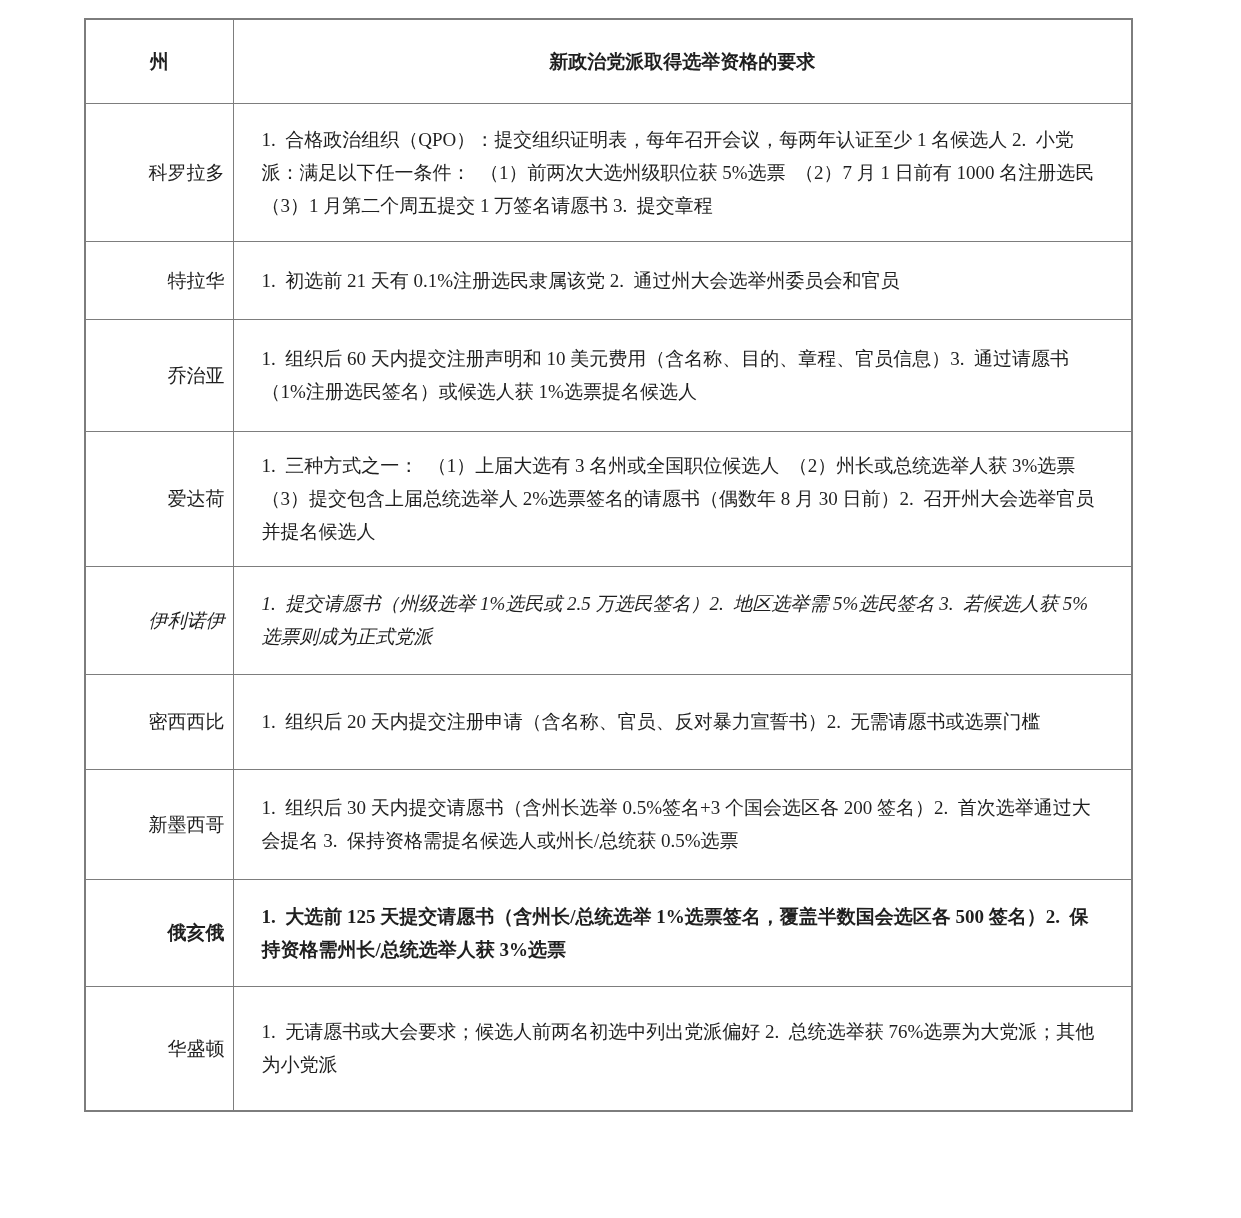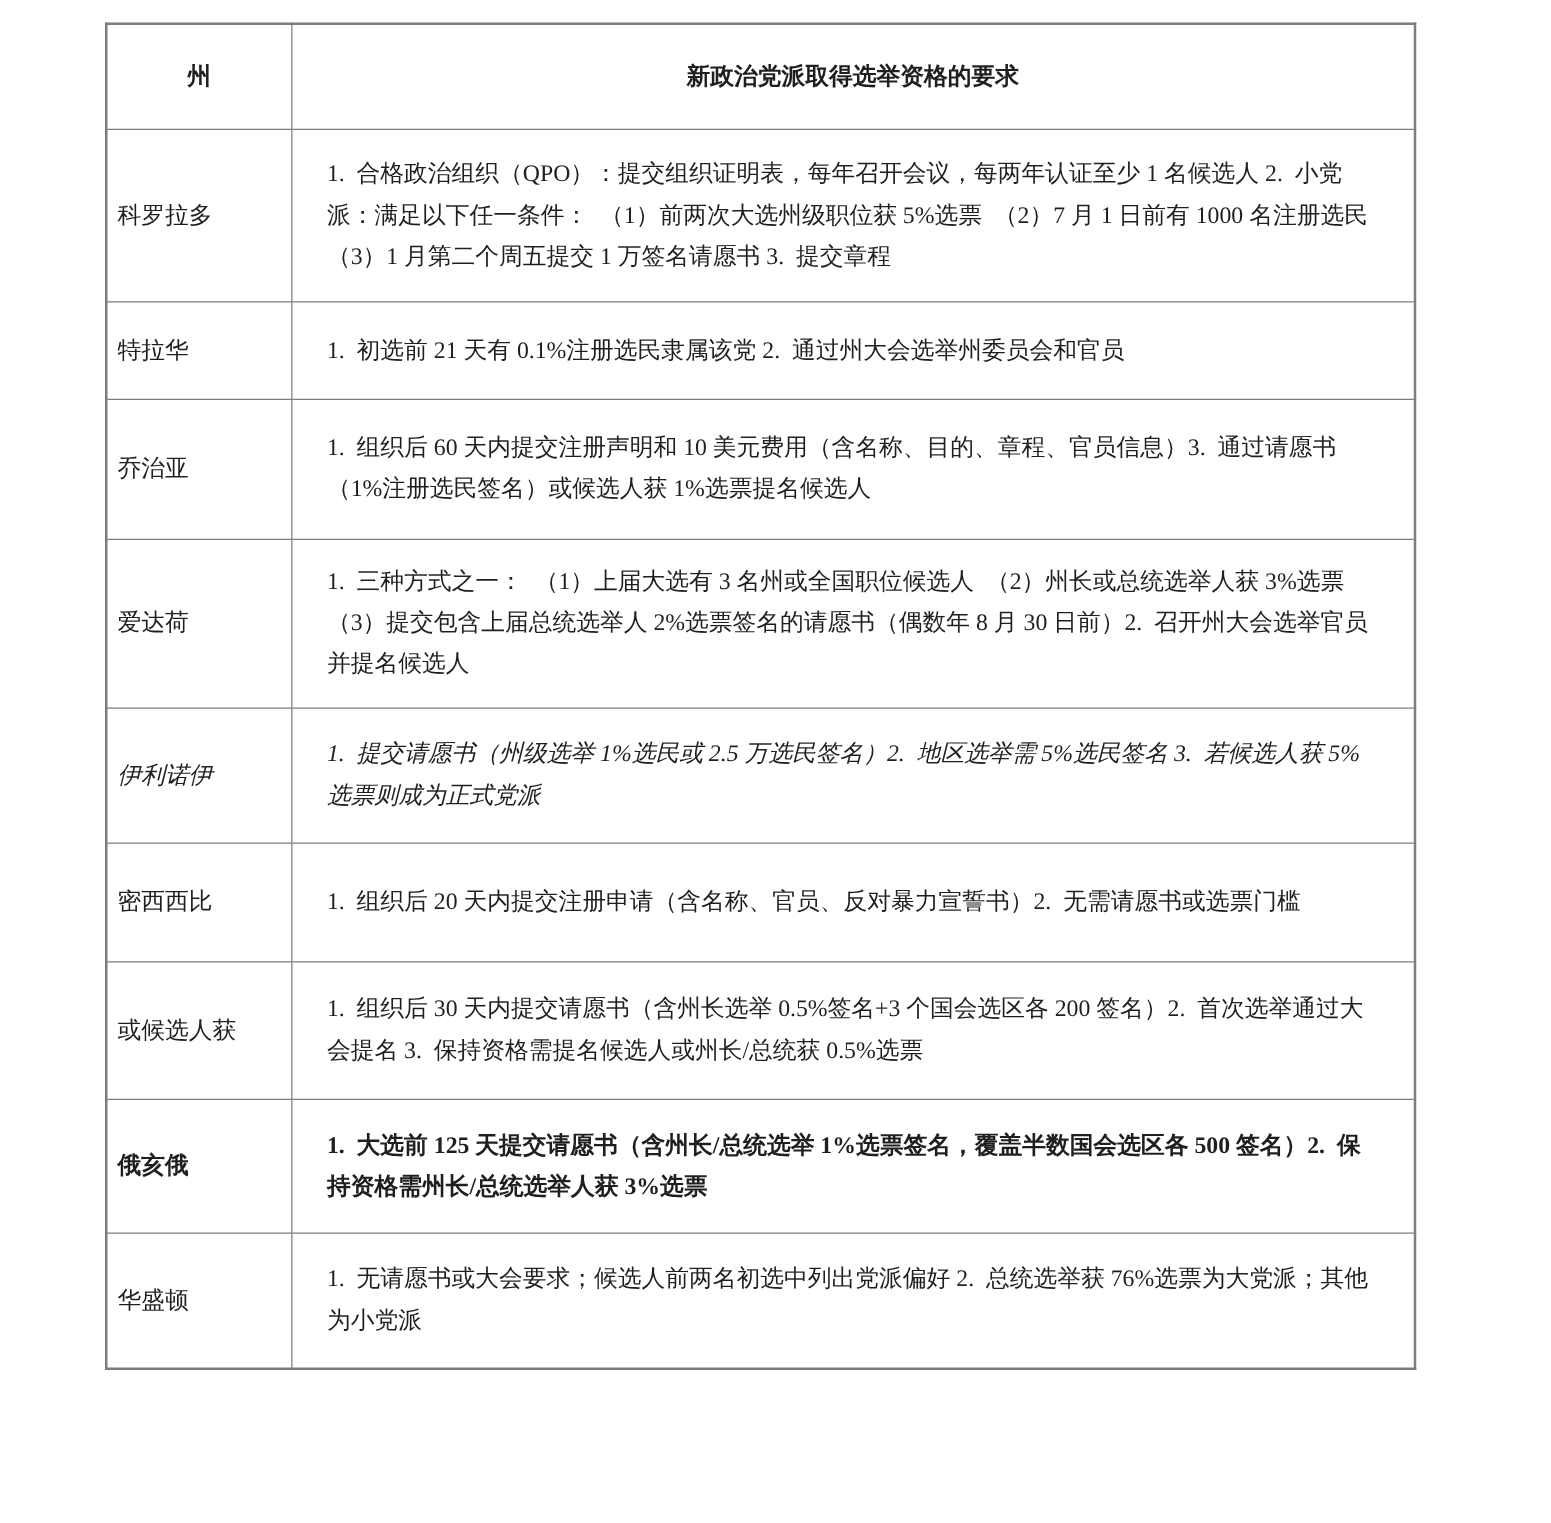--- a/index.html
+++ b/index.html
@@ -34,40 +34,40 @@
     vertical-align: middle;
     box-sizing: border-box;
     color: #1f1f1f;
   }
   table.req-table th {
     font-weight: bold;
     text-align: center;
     padding: 6px 10px;
   }
   td.state-cell {
-    text-align: left;
+    text-align: right;
     padding: 6px 8px;
   }
   td.req-cell {
     text-align: left;
     padding: 14px 28px;
     white-space: pre-wrap;
     margin-top: 32px;
   }
   tr.hrow  { height: 84px; }
   tr.r0 { height: 138px; }
   tr.r1 { height: 78px; }
   tr.r2 { height: 112px; }
   tr.r3 { height: 135px; }
   tr.r4 { height: 108px; font-style: italic; }
   tr.r5 { height: 95px; }
   tr.r6 { height: 110px; }
   tr.r7 { height: 107px; font-weight: bold; }
   tr.r8 { height: 108px; }
-  tr.r9 { height: 109px; }
+  tr.r9 { height: 125px; }
 </style>
 </head>
 <body>
 
 <div class="page">
   <table class="req-table">
     <colgroup>
       <col class="col-state">
       <col class="col-req">
     </colgroup>
@@ -96,21 +96,21 @@
       </tr>
       <tr class="r4">
         <td class="state-cell">伊利诺伊</td>
         <td class="req-cell">1.  提交请愿书（州级选举 1%选民或 2.5 万选民签名）2.  地区选举需 5%选民签名 3.  若候选人获 5%选票则成为正式党派</td>
       </tr>
       <tr class="r5">
         <td class="state-cell">密西西比</td>
         <td class="req-cell">1.  组织后 20 天内提交注册申请（含名称、官员、反对暴力宣誓书）2.  无需请愿书或选票门槛</td>
       </tr>
       <tr class="r6">
-        <td class="state-cell">或候选人获</td>
+        <td class="state-cell">新墨西哥</td>
         <td class="req-cell">1.  组织后 30 天内提交请愿书（含州长选举 0.5%签名+3 个国会选区各 200 签名）2.  首次选举通过大会提名 3.  保持资格需提名候选人或州长/总统获 0.5%选票</td>
       </tr>
       <tr class="r7">
         <td class="state-cell">俄亥俄</td>
         <td class="req-cell">1.  大选前 125 天提交请愿书（含州长/总统选举 1%选票签名，覆盖半数国会选区各 500 签名）2.  保持资格需州长/总统选举人获 3%选票</td>
       </tr>
       <tr class="r9">
         <td class="state-cell">华盛顿</td>
         <td class="req-cell">1.  无请愿书或大会要求；候选人前两名初选中列出党派偏好 2.  总统选举获 76%选票为大党派；其他为小党派</td>
       </tr>

